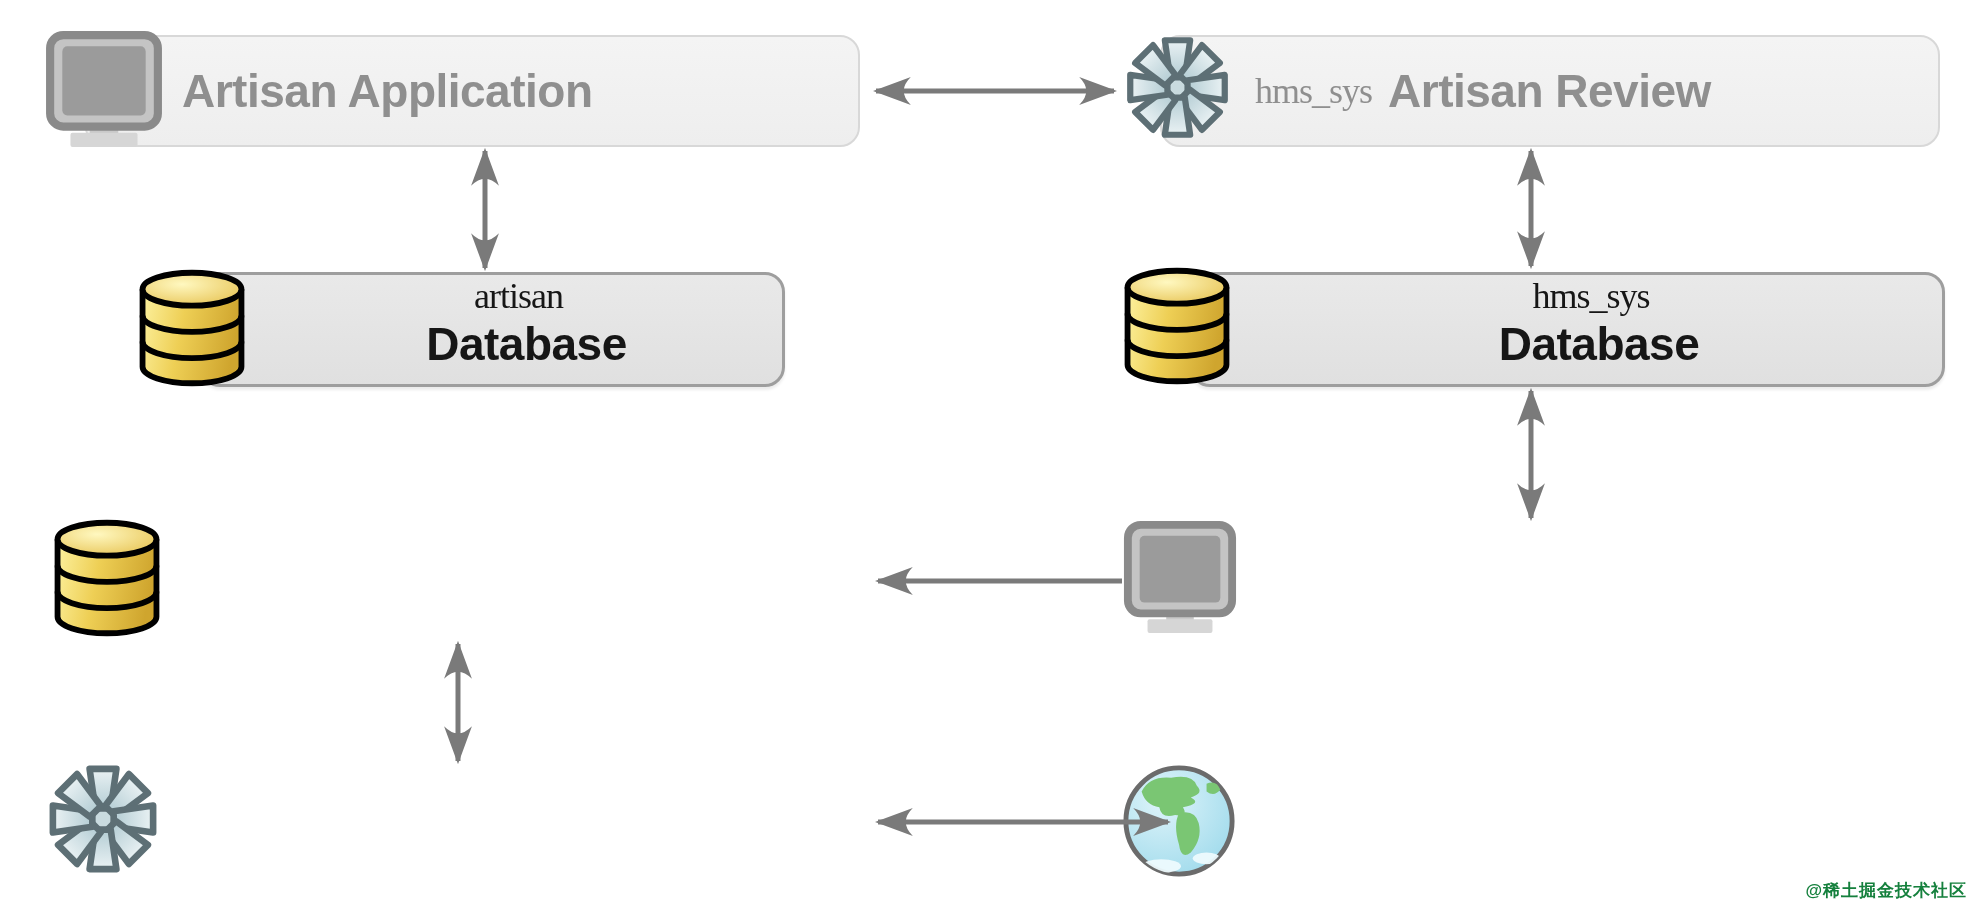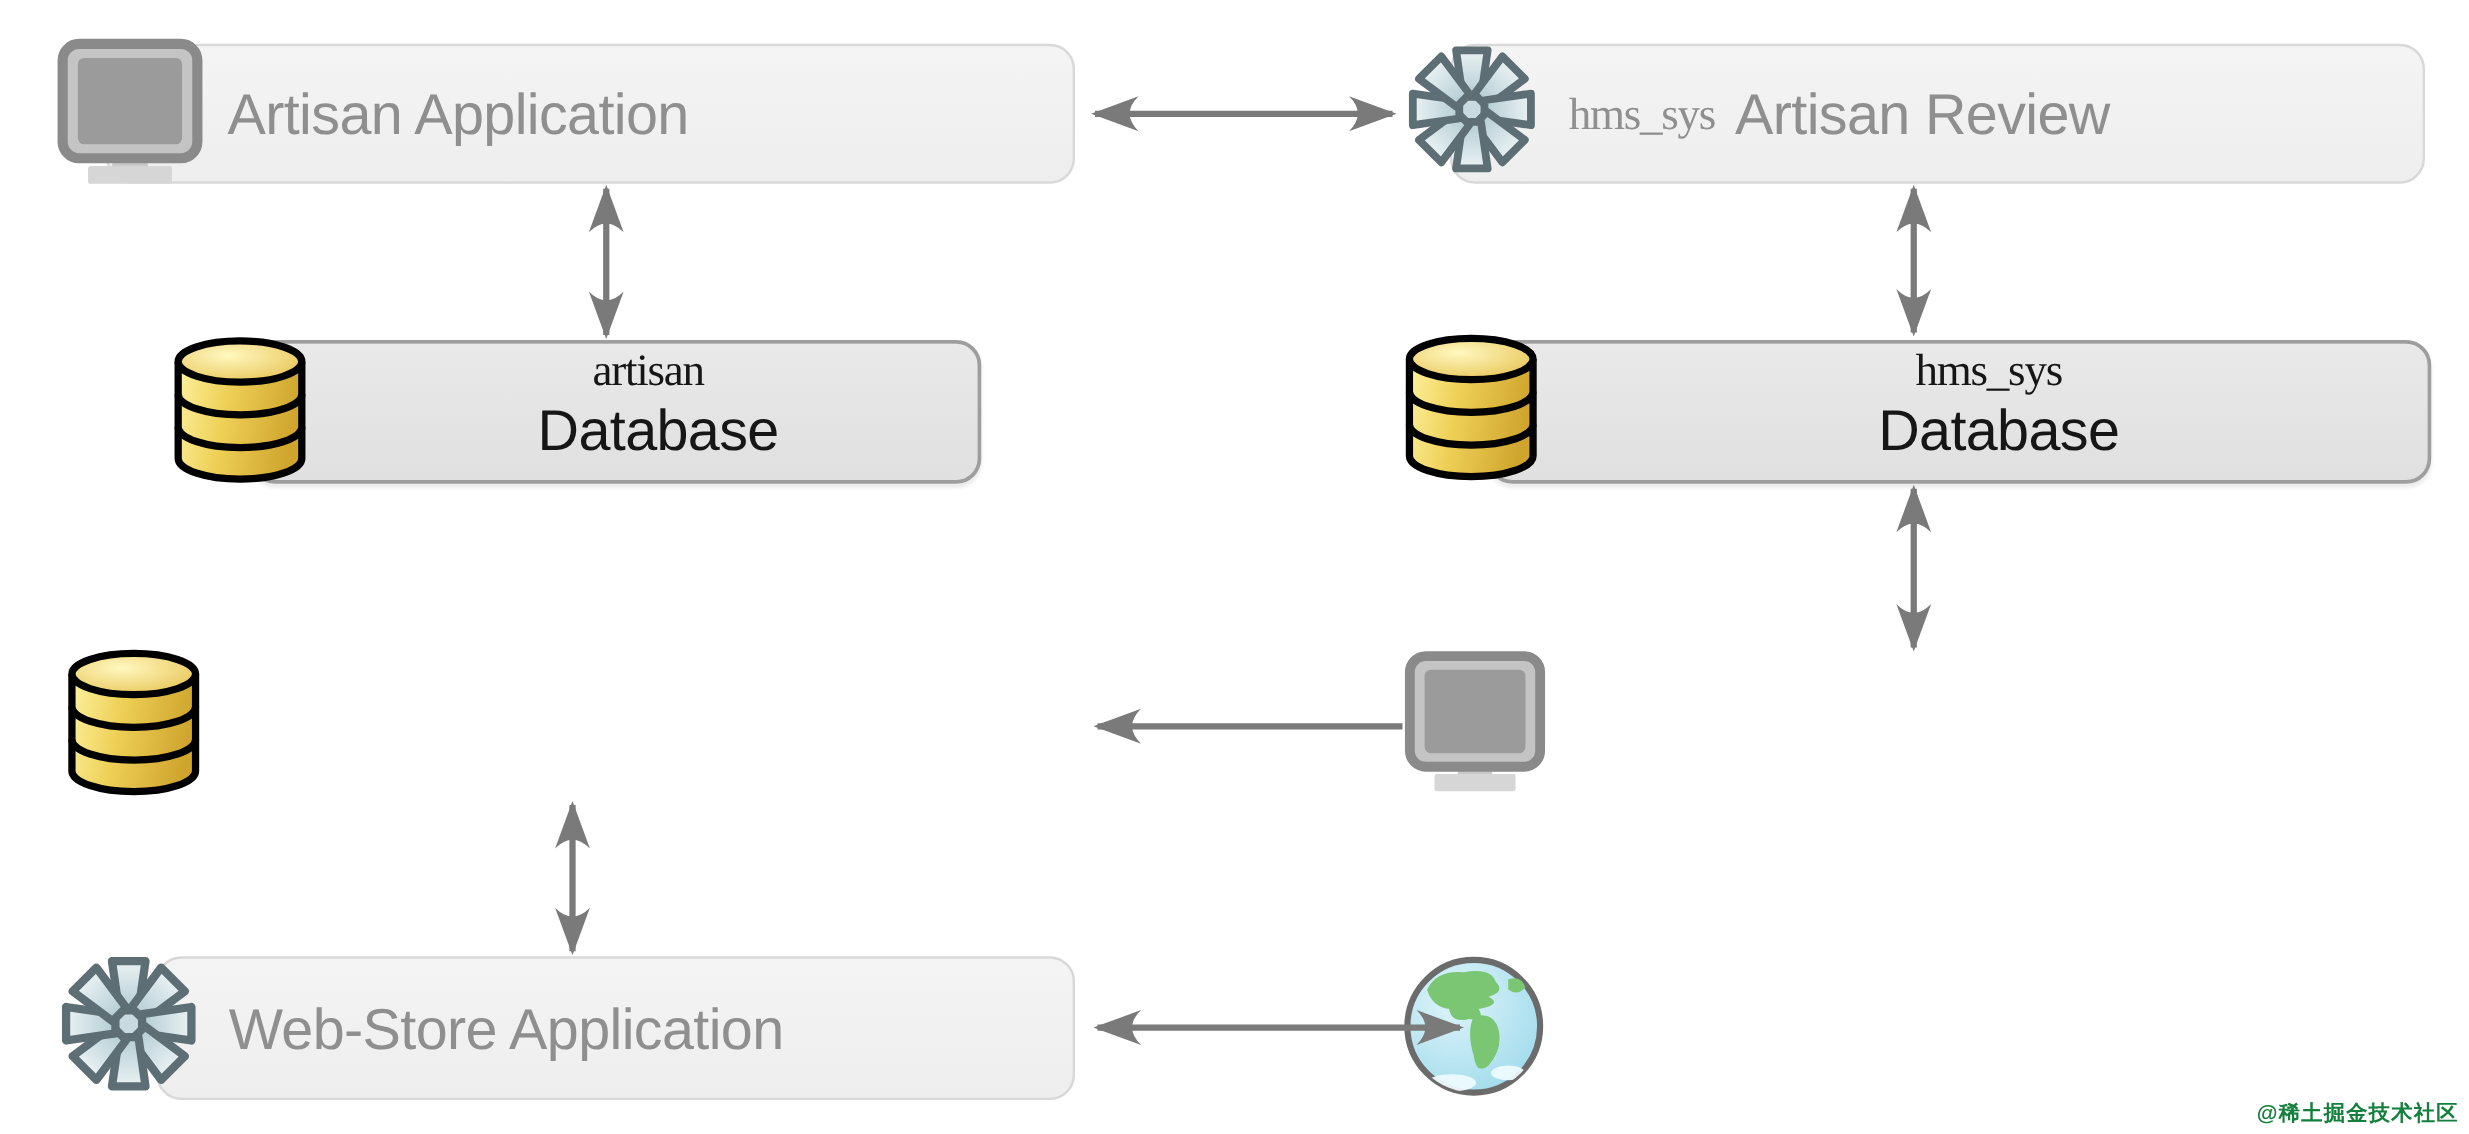--- a/index.html
+++ b/index.html
@@ -22,21 +22,21 @@
     color:#8f8f8f;
   }
   .node.db{
     background:linear-gradient(#e9e9e9,#e0e0e0);
     border:3px solid #9e9e9e;
     color:#161616;
     box-shadow:0 3px 3px rgba(0,0,0,0.08);
     flex-direction:column;
   }
   .label{
-    font-size:46px;font-weight:400;letter-spacing:-0.5px;text-align:center;
+    font-size:46px;font-weight:700;letter-spacing:-0.5px;text-align:center;
   }
   .prefix{
     font-family:Liberation Serif, serif;
     font-size:36px;font-weight:400;margin-right:16px;letter-spacing:-1px;
   }
   .icon{position:absolute;z-index:20;}
   .arrows{position:absolute;left:0;top:0;z-index:30;pointer-events:none;}
   .watermark{
     position:absolute;right:8px;bottom:5px;z-index:40;
     font-size:17px;color:#15803d;letter-spacing:1px;font-weight:bold;
@@ -127,23 +127,20 @@
     <span class="label">Database</span>
   </div>
 
   <div class="node db" style="left:1190px;top:272px;width:755px;height:115px;padding-left:63px">
     <span class="prefix">hms_sys</span>
     <span class="label">Database</span>
   </div>
 
 
 
-  <div class="node light" style="left:125px;top:765px;width:735px;height:115px;padding-left:56px">
-    <span class="label">Web-Store Application</span>
-  </div>
 
 
   <svg class="icon" style="left:42px;top:28px;width:124px;height:122px" viewBox="0 0 120 120">
       <use href="#sym-monitor"></use>
     </svg>
   <svg class="icon" style="left:1120px;top:30px;width:115px;height:115px" viewBox="0 0 120 120">
       <use href="#sym-asterisk"></use>
     </svg>
   <svg class="icon" style="left:133px;top:264px;width:118px;height:128px" viewBox="0 0 120 132">
       <use href="#sym-database"></use>

